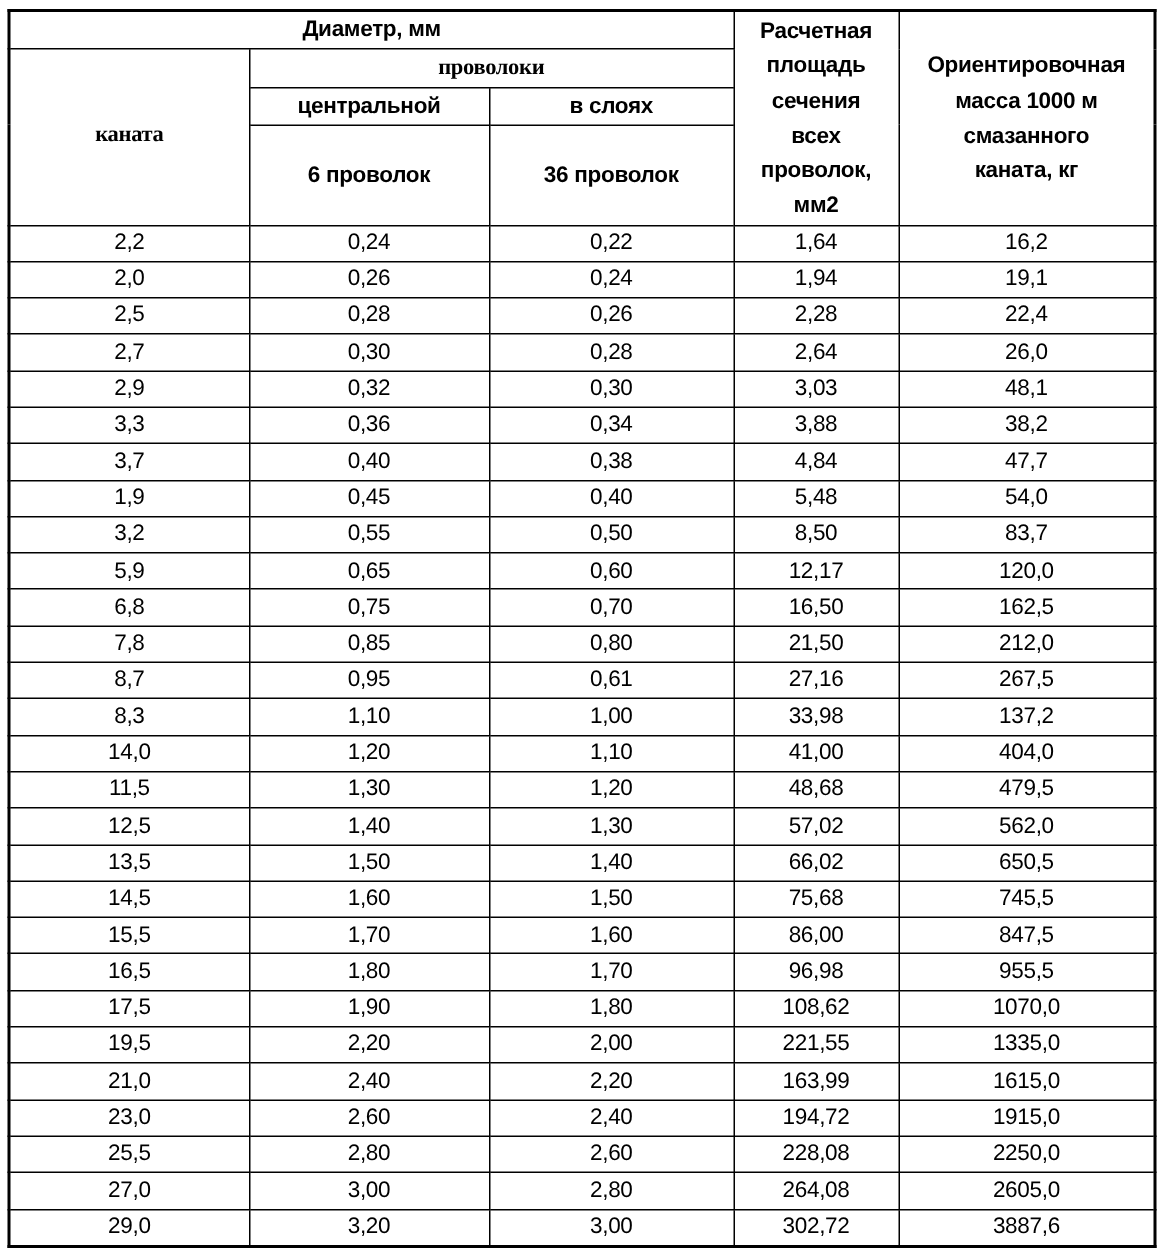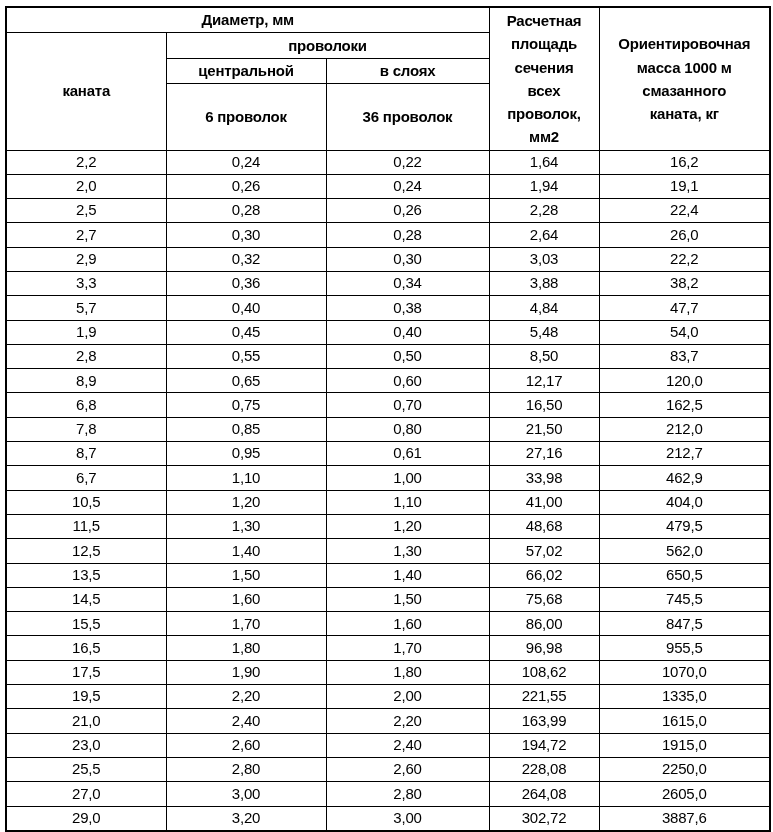--- a/index.html
+++ b/index.html
@@ -32,21 +32,21 @@
     font-size: 15px;
     letter-spacing: -0.2px;
     padding: 1px 3px;
     line-height: 1.45;
   }
   th.pre {
     white-space: pre-line;
     line-height: 1.55;
   }
   thead tr.h1 th { height: 22px; }
-  thead tr.h2 th { height: 21px; }
+  thead tr.h2 th { height: 21px; font-family: Liberation Serif, serif; }
   thead tr.h3 th { height: 20px; }
   thead tr.h4 th { height: 64px; }
   tbody td {
     height: 23.3px;
     font-size: 15px;
     letter-spacing: -0.2px;
     padding: 0 2px;
     line-height: 1.1;
   }
 </style>
@@ -119,57 +119,57 @@
     <td>0,28</td>
     <td>2,64</td>
     <td>26,0</td>
   </tr>
 
   <tr>
     <td>2,9</td>
     <td>0,32</td>
     <td>0,30</td>
     <td>3,03</td>
-    <td>22,2</td>
+    <td>48,1</td>
   </tr>
 
   <tr>
     <td>3,3</td>
     <td>0,36</td>
     <td>0,34</td>
     <td>3,88</td>
     <td>38,2</td>
   </tr>
 
   <tr>
-    <td>5,7</td>
+    <td>3,7</td>
     <td>0,40</td>
     <td>0,38</td>
     <td>4,84</td>
     <td>47,7</td>
   </tr>
 
   <tr>
     <td>1,9</td>
     <td>0,45</td>
     <td>0,40</td>
     <td>5,48</td>
     <td>54,0</td>
   </tr>
 
   <tr>
-    <td>2,8</td>
+    <td>3,2</td>
     <td>0,55</td>
     <td>0,50</td>
     <td>8,50</td>
     <td>83,7</td>
   </tr>
 
   <tr>
-    <td>8,9</td>
+    <td>5,9</td>
     <td>0,65</td>
     <td>0,60</td>
     <td>12,17</td>
     <td>120,0</td>
   </tr>
 
   <tr>
     <td>6,8</td>
     <td>0,75</td>
     <td>0,70</td>
@@ -183,33 +183,33 @@
     <td>0,80</td>
     <td>21,50</td>
     <td>212,0</td>
   </tr>
 
   <tr>
     <td>8,7</td>
     <td>0,95</td>
     <td>0,61</td>
     <td>27,16</td>
-    <td>212,7</td>
-  </tr>
-
-  <tr>
-    <td>6,7</td>
+    <td>267,5</td>
+  </tr>
+
+  <tr>
+    <td>8,3</td>
     <td>1,10</td>
     <td>1,00</td>
     <td>33,98</td>
-    <td>462,9</td>
-  </tr>
-
-  <tr>
-    <td>10,5</td>
+    <td>137,2</td>
+  </tr>
+
+  <tr>
+    <td>14,0</td>
     <td>1,20</td>
     <td>1,10</td>
     <td>41,00</td>
     <td>404,0</td>
   </tr>
 
   <tr>
     <td>11,5</td>
     <td>1,30</td>
     <td>1,20</td>

